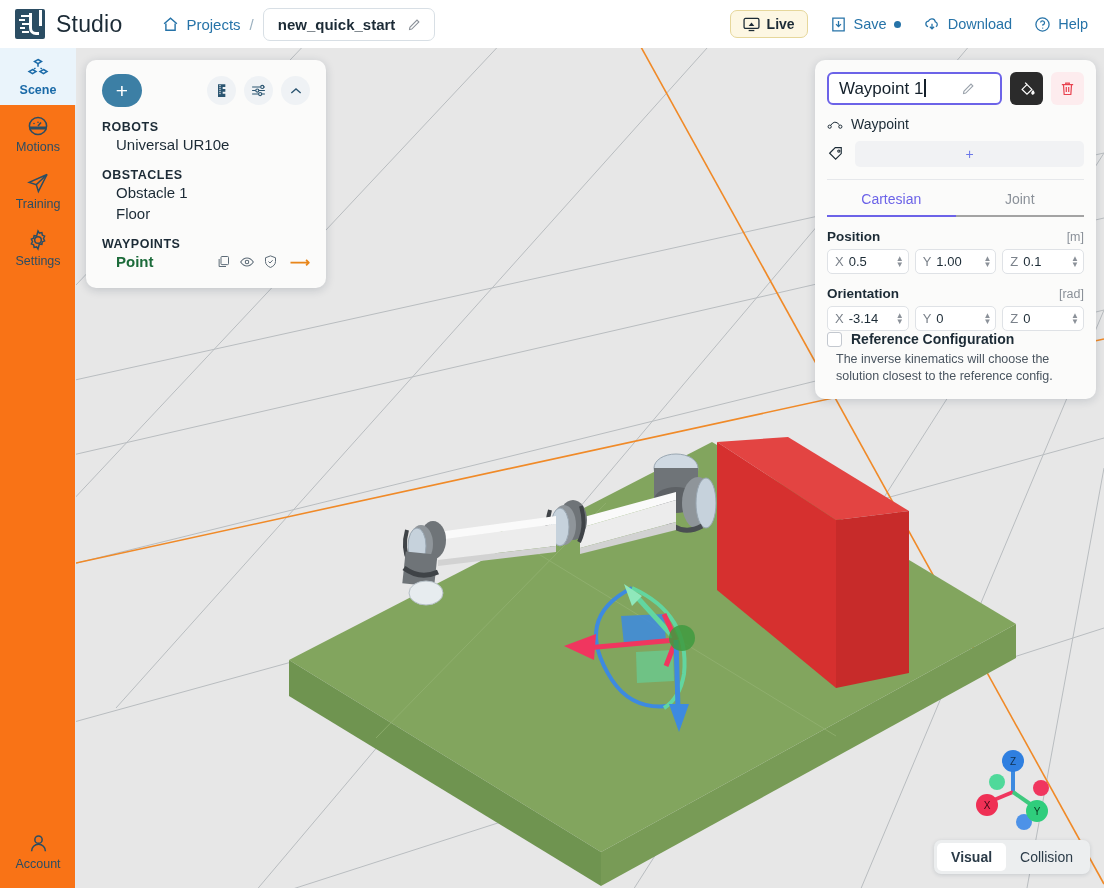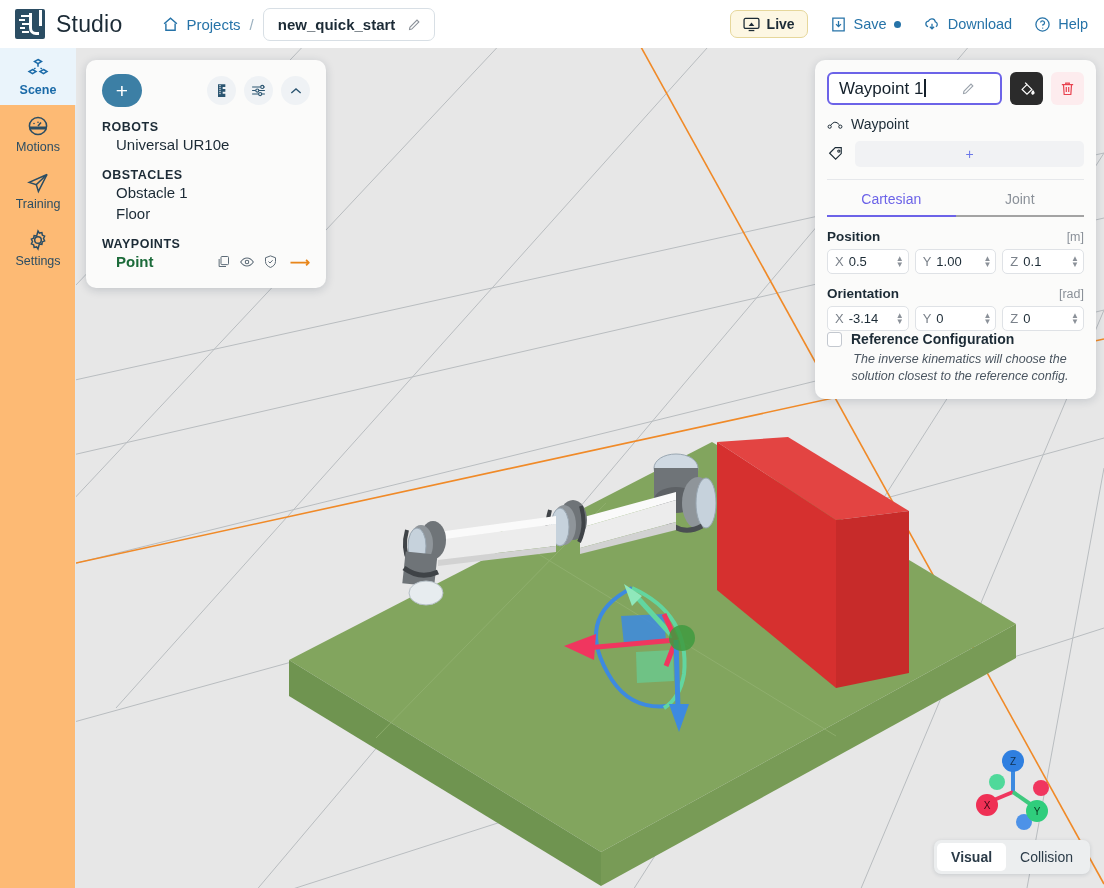--- a/index.html
+++ b/index.html
@@ -74,21 +74,21 @@
     color: #2673a8; font-size: 14.5px;
   }
   .dot-unsaved {
     width: 7px; height: 7px; border-radius: 50%; background: #2673a8;
     display: inline-block;
   }
 
   
   #rail {
     position: absolute; left: 0; top: 48px; width: 76px; height: 840px;
-    background: #fdba74; border-right: 1px solid #e4e9ed;
+    background: #f97316; border-right: 1px solid #e4e9ed;
     z-index: 35;
   }
   .rail-item {
     width: 76px; height: 57px; display: flex; flex-direction: column;
     align-items: center; justify-content: center; gap: 3px;
     color: #2b4d63; font-size: 12.5px;
   }
   .rail-item.active { background: #eaf4fb; color: #1a6aa8; font-weight: bold; }
   .rail-item.active .rail-lbl { font-weight: bold; }
   .rail-lbl { line-height: 1; }
@@ -200,22 +200,22 @@
     margin-left: auto; display: flex; flex-direction: column;
     line-height: 6px; color: #8b9199; font-size: 8px; align-items: center;
   }
   .ref-row { display: flex; align-items: center; gap: 9px; }
   .cbox {
     width: 15px; height: 15px; border: 1px solid #c3c8cf;
     border-radius: 3px; background: #fff; flex: none;
   }
   .ref-lbl { font-size: 14px; font-weight: bold; color: #1c2b36; }
   .ref-note {
-    margin-top: 4px; margin-left: 9px; font-size: 12.5px; font-style: italic;
-    color: #4a5560; line-height: 1.35; text-align: center;
+    margin-top: 4px; margin-left: 9px; font-size: 12.5px; 
+    color: #4a5560; line-height: 1.35;
   }
 
   
   #view-toggle {
     position: absolute; right: 14px; bottom: 14px;
     display: flex; background: #eceeef; border-radius: 7px;
     padding: 3px; z-index: 26;
     box-shadow: 0 1px 4px rgba(20,40,60,.15);
   }
   #view-toggle .vt {
@@ -325,20 +325,27 @@
       <span class="rail-lbl">Training</span>
     </div>
     <div class="rail-item">
       <svg width="24" height="24" viewBox="0 0 24 24" fill="none" stroke="#2b4d63" stroke-width="1.5">
         <circle cx="12" cy="12" r="3.3"></circle>
         <path d="M12 3 l1.4 2.1 2.5 -.5 .4 2.5 2.3 1.1 -1.1 2.3 1.1 2.3 -2.3 1.1 -.4 2.5 -2.5 -.5 L12 21 l-1.4 -2.1 -2.5 .5 -.4 -2.5 -2.3 -1.1 1.1 -2.3 -1.1 -2.3 2.3 -1.1 .4 -2.5 2.5 .5 Z"></path>
       </svg>
       <span class="rail-lbl">Settings</span>
     </div>
 
+    <div class="rail-item" id="rail-account">
+      <svg width="23" height="23" viewBox="0 0 24 24" fill="none" stroke="#2b4d63" stroke-width="1.6">
+        <circle cx="12" cy="8" r="3.8"></circle>
+        <path d="M4.8 20 a7.2 7.2 0 0 1 14.4 0"></path>
+      </svg>
+      <span class="rail-lbl">Account</span>
+    </div>
   </div>
 
   <div id="viewport">
     <svg id="grid-svg" width="1028" height="840" viewBox="0 0 1028 840">
       <defs>
         <clipPath id="vpclip">
             <rect x="0" y="0" width="1028" height="840"></rect>
           </clipPath>
       </defs>
       <g clip-path="url(#vpclip)">

